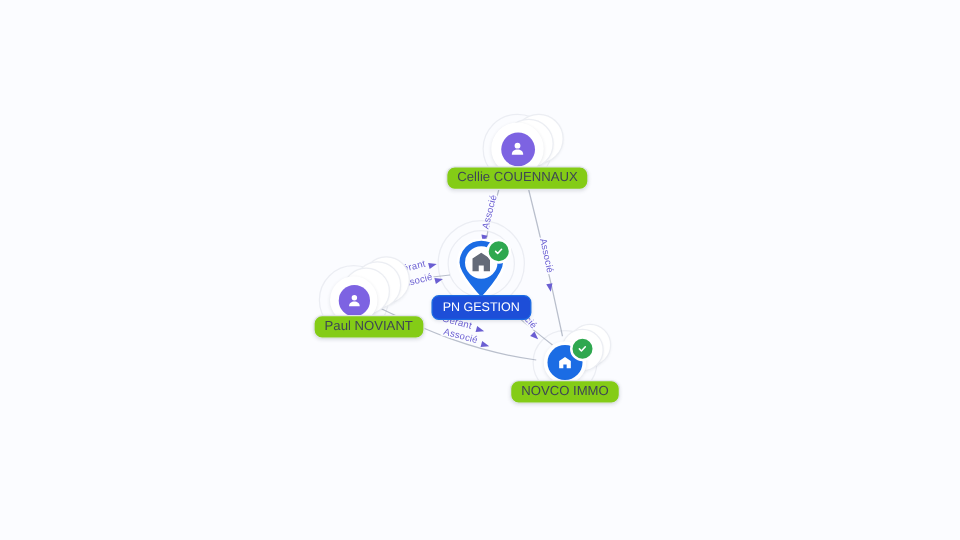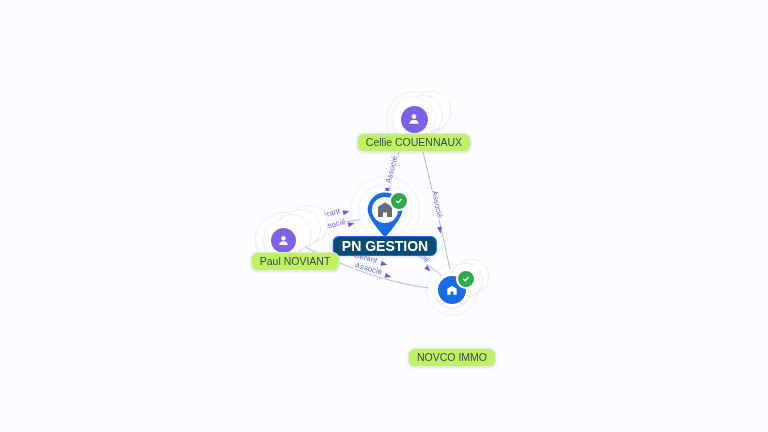--- a/index.html
+++ b/index.html
@@ -9,25 +9,25 @@
   .edge-label{font-family:"Liberation Sans",sans-serif;font-size:7.6px;fill:#6a5ed2;
     stroke:#fbfcff;stroke-width:2.6px;paint-order:stroke;letter-spacing:.2px;}
   .arrow{fill:#6a5ed2;}
   .node{position:absolute;z-index:2;width:0;height:0;}
   .circ{position:absolute;border-radius:50%;box-sizing:border-box;}
   .ripple{border:1px solid rgba(140,150,170,0.14);background:transparent;}
   .stackc{background:#ffffff;border:1px solid #eceef3;box-shadow:0 1px 2px rgba(40,50,70,0.05);}
   .disc{background:#ffffff;box-shadow:0 1px 3px rgba(40,50,70,0.12);display:flex;align-items:center;justify-content:center;}
   .avatar{border-radius:50%;background:#7d63e2;display:flex;align-items:center;justify-content:center;}
   .bluedisc{border-radius:50%;background:#1b6ce4;display:flex;align-items:center;justify-content:center;}
-  .pill{position:absolute;transform:translateX(-50%);white-space:nowrap;background:#bef264;
+  .pill{position:absolute;transform:translateX(-50%);white-space:nowrap;background:#84cc16;
     border:1px solid #e2e5ea;border-radius:7px;padding:2px 8px;font-size:10.5px;color:#3d4654;
     box-shadow:0 1px 3px rgba(50,60,80,0.14);line-height:13px;}
-  .pill.blue{background:#0c4a6e;border-color:#1b6ce4;color:#ffffff;font-weight:bold;border-radius:6px;
-    font-size:14px;padding:2.5px 8px;}
+  .pill.blue{background:#1d4ed8;border-color:#1b6ce4;color:#ffffff;font-weight:normal;border-radius:6px;
+    font-size:10px;padding:2.5px 8px;}
   .badge{position:absolute;width:16px;height:16px;border-radius:50%;background:#2fa84f;
     border:2px solid #ffffff;box-sizing:content-box;display:flex;align-items:center;justify-content:center;z-index:5;}
   .pinwrap{position:absolute;}
 </style>
 </head>
 <body>
 
 <div class="stage">
 
   <svg class="edges" width="768" height="432" viewBox="0 0 768 432">
@@ -114,16 +114,16 @@
         <svg width="16" height="16" viewBox="0 0 24 24">
           <path d="M12 5.5l-7 4.6V19h5v-4.6h4V19h5V10.1z" fill="#ffffff"></path>
         </svg>
       </div>
     </div>
     <div class="badge" style="left:4px;top:-21px;">
       <svg width="10" height="10" viewBox="0 0 16 16">
         <path d="M4 8.2l2.6 2.6 5-5.4" fill="none" stroke="#ffffff" stroke-width="2" stroke-linecap="round" stroke-linejoin="round"></path>
       </svg>
     </div>
-    <div class="pill" style="top:14px;left:0;margin-top:44px;"><span>NOVCO IMMO</span></div>
+    <div class="pill" style="top:14px;left:0;"><span>NOVCO IMMO</span></div>
   </div>
 
 </div>
 
 </body></html>

